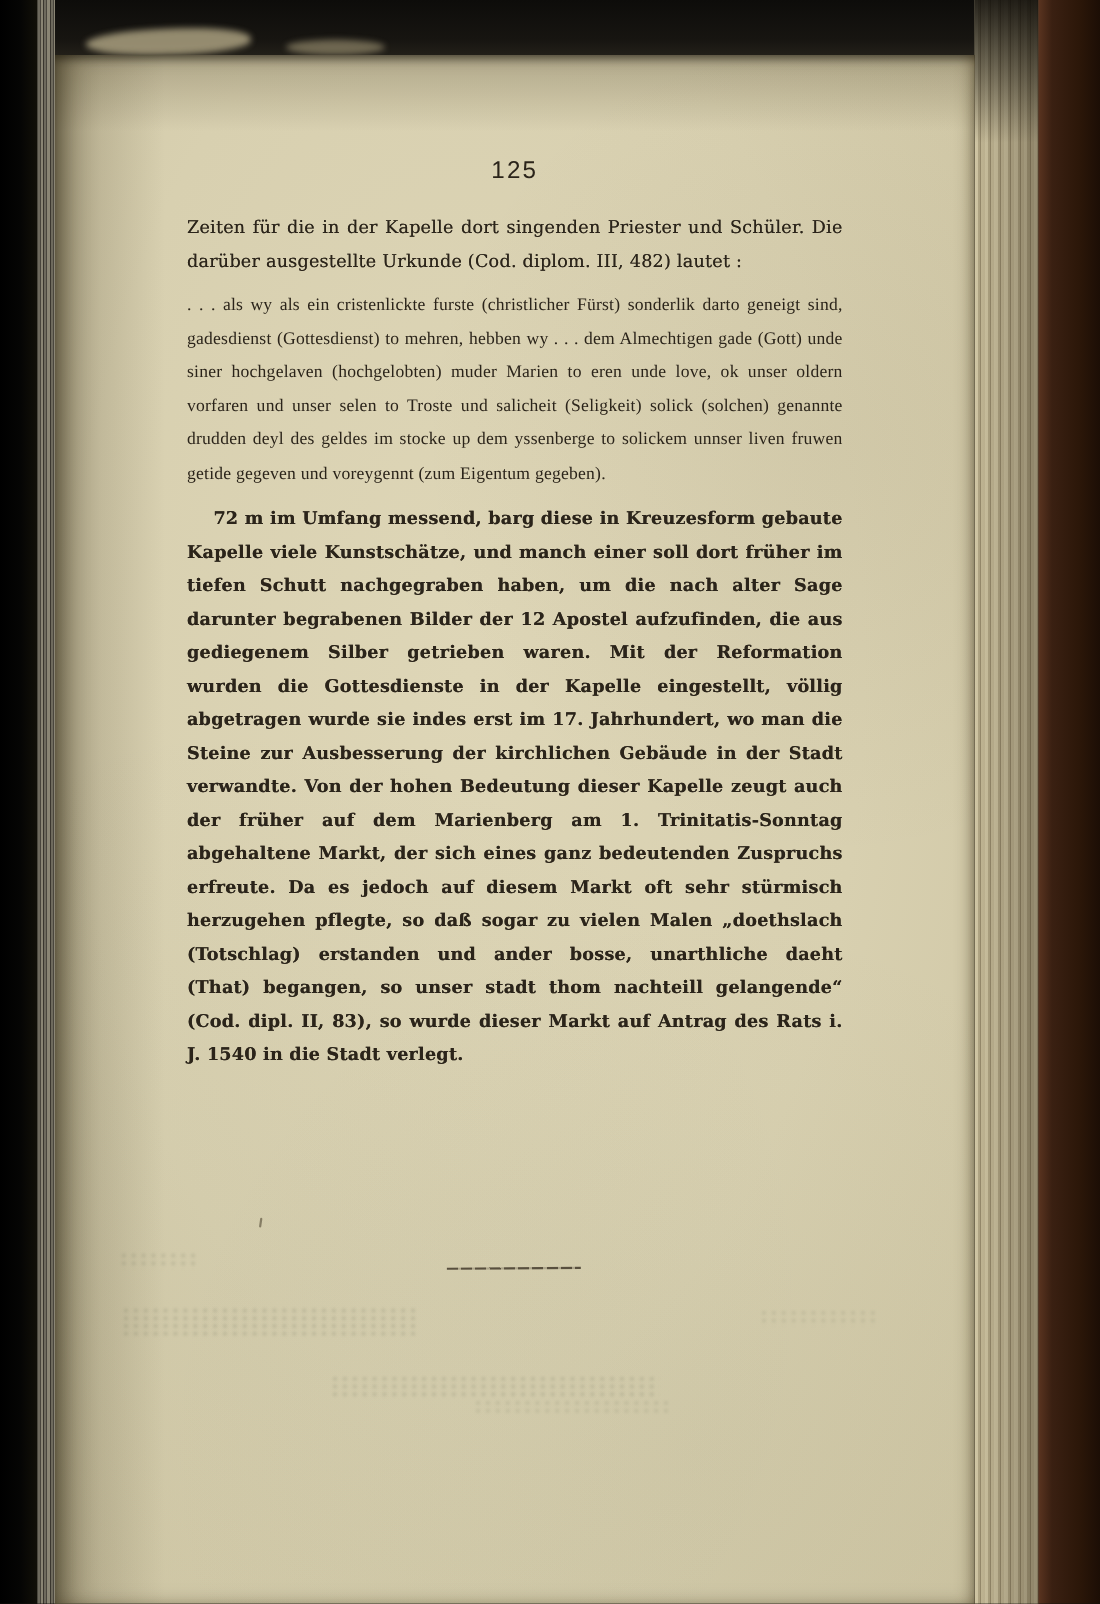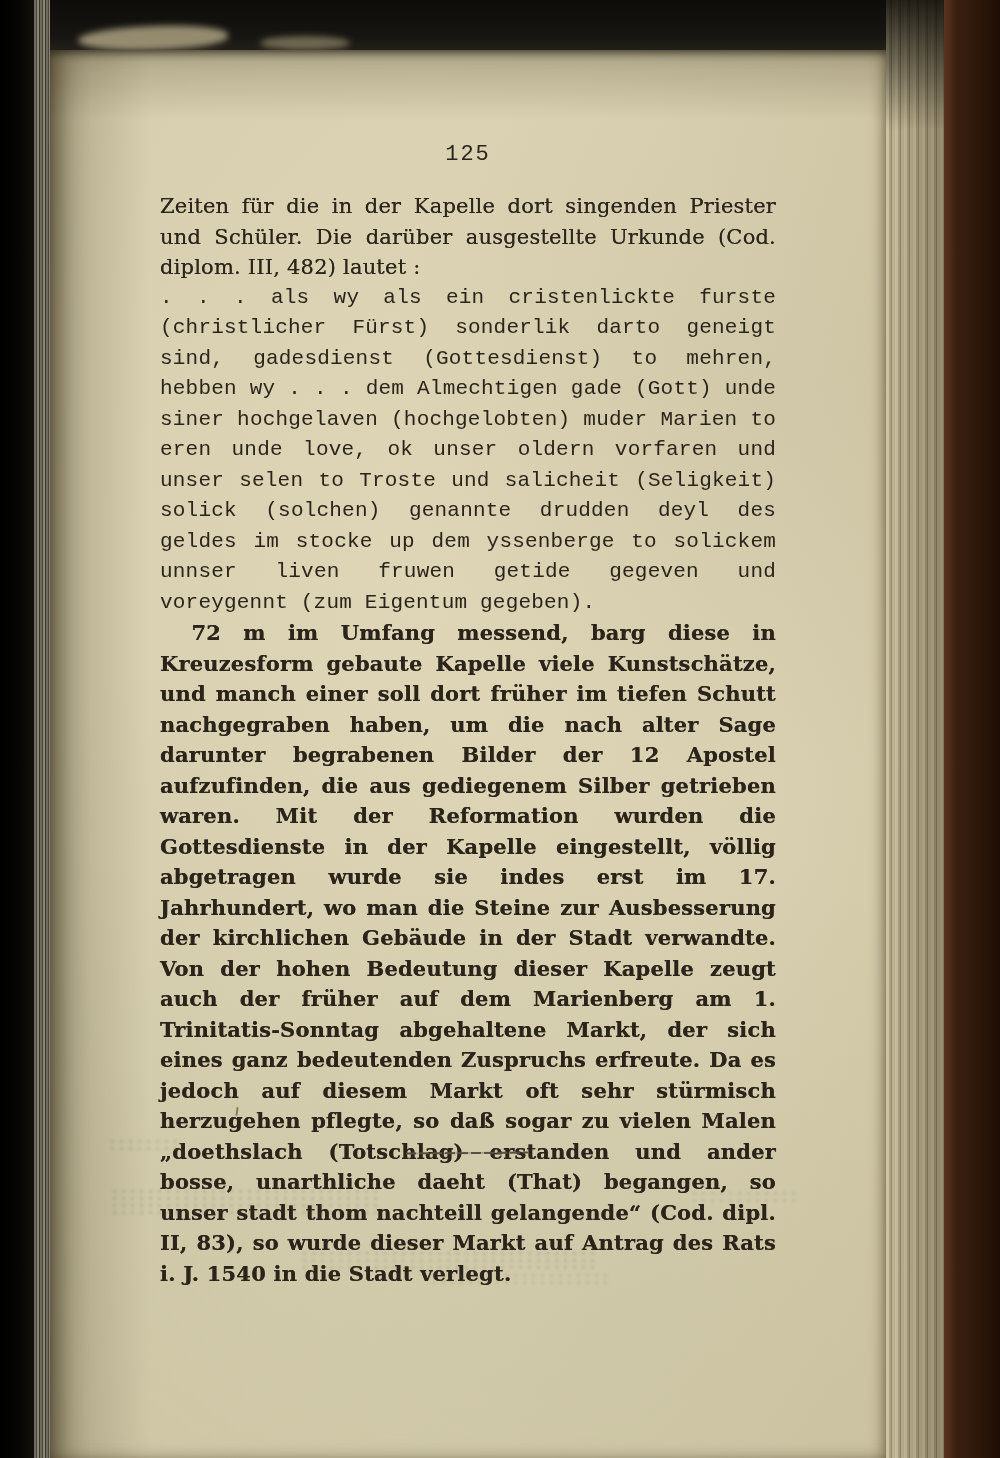--- a/index.html
+++ b/index.html
@@ -64,37 +64,37 @@
       radial-gradient(circle at 70% 90%,rgba(120,125,95,.07) 0%,rgba(120,125,95,0) 35%),
       radial-gradient(circle at 85% 25%,rgba(90,75,45,.06) 0%,rgba(90,75,45,0) 30%);
   }
   
   .content{
     position:absolute;left:110px;top:92px;width:616px;
     color:#2b241a;
   }
   .page-number{
     text-align:center;
-    font-family:Liberation Mono, monospace;
+    font-family:Liberation Sans, sans-serif;
     font-size:22px;letter-spacing:2px;
     margin-bottom:24px;
   }
   .body-text p{
-    margin:0;
-    font-size:21px;
+    margin:10px;
+    font-size:16px;
     line-height:30.5px;
     text-align:justify;
     letter-spacing:.2px;
   }
   .face-fraktur{
     font-family:"DejaVu Serif",serif;
     text-shadow:0 0 .4px rgba(43,36,26,.8);
   }
   .face-antiqua{
-    font-family:Liberation Mono, monospace;
+    font-family:Liberation Serif, serif;
   }
   .indent{ text-indent:1.5em;font-weight:bold; }
   
   .divider{
     position:absolute;left:356px;top:1102px;width:122px;height:2px;
     background:repeating-linear-gradient(90deg,#584f3e 0 10px,rgba(88,79,62,.3) 10px 13px);
     transform:rotate(-.4deg);
   }
   
   .stray-mark{

